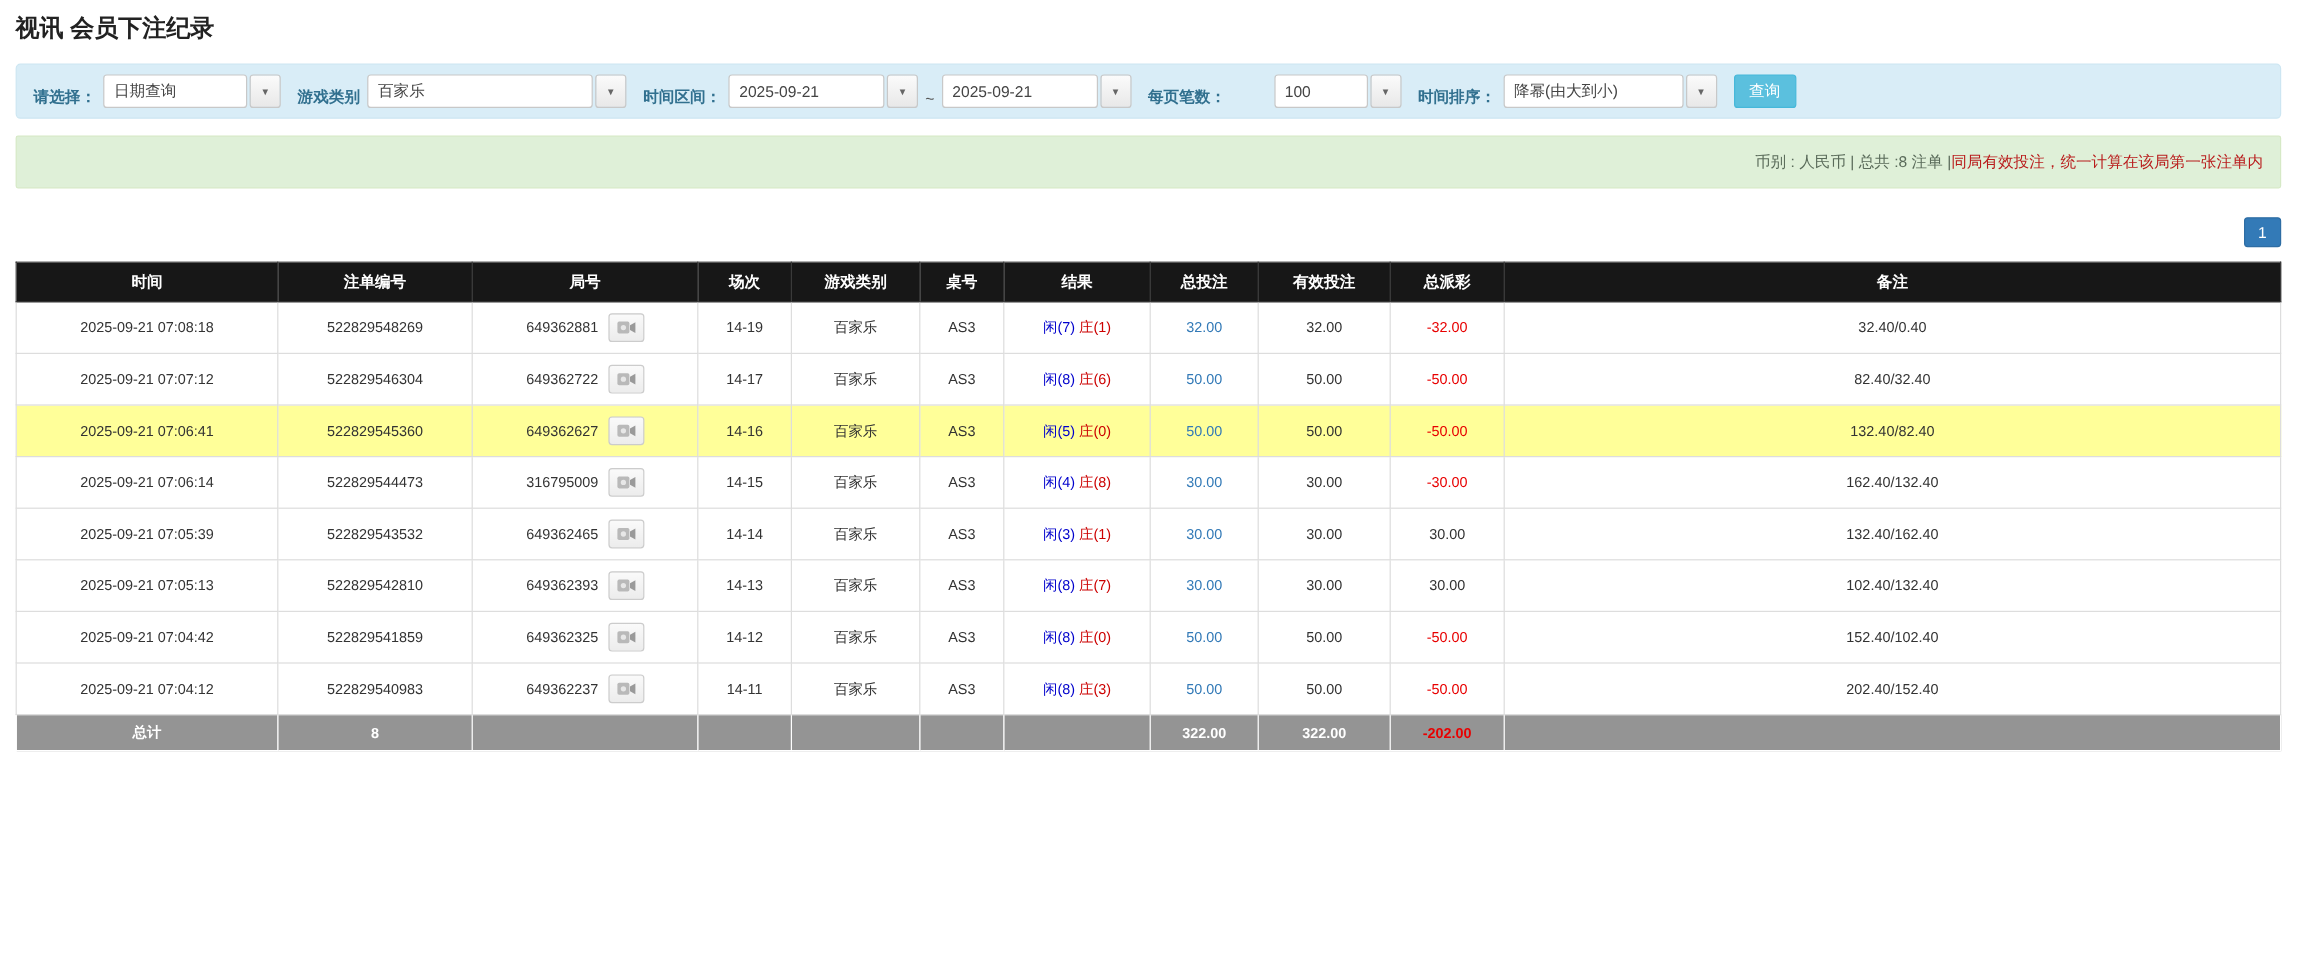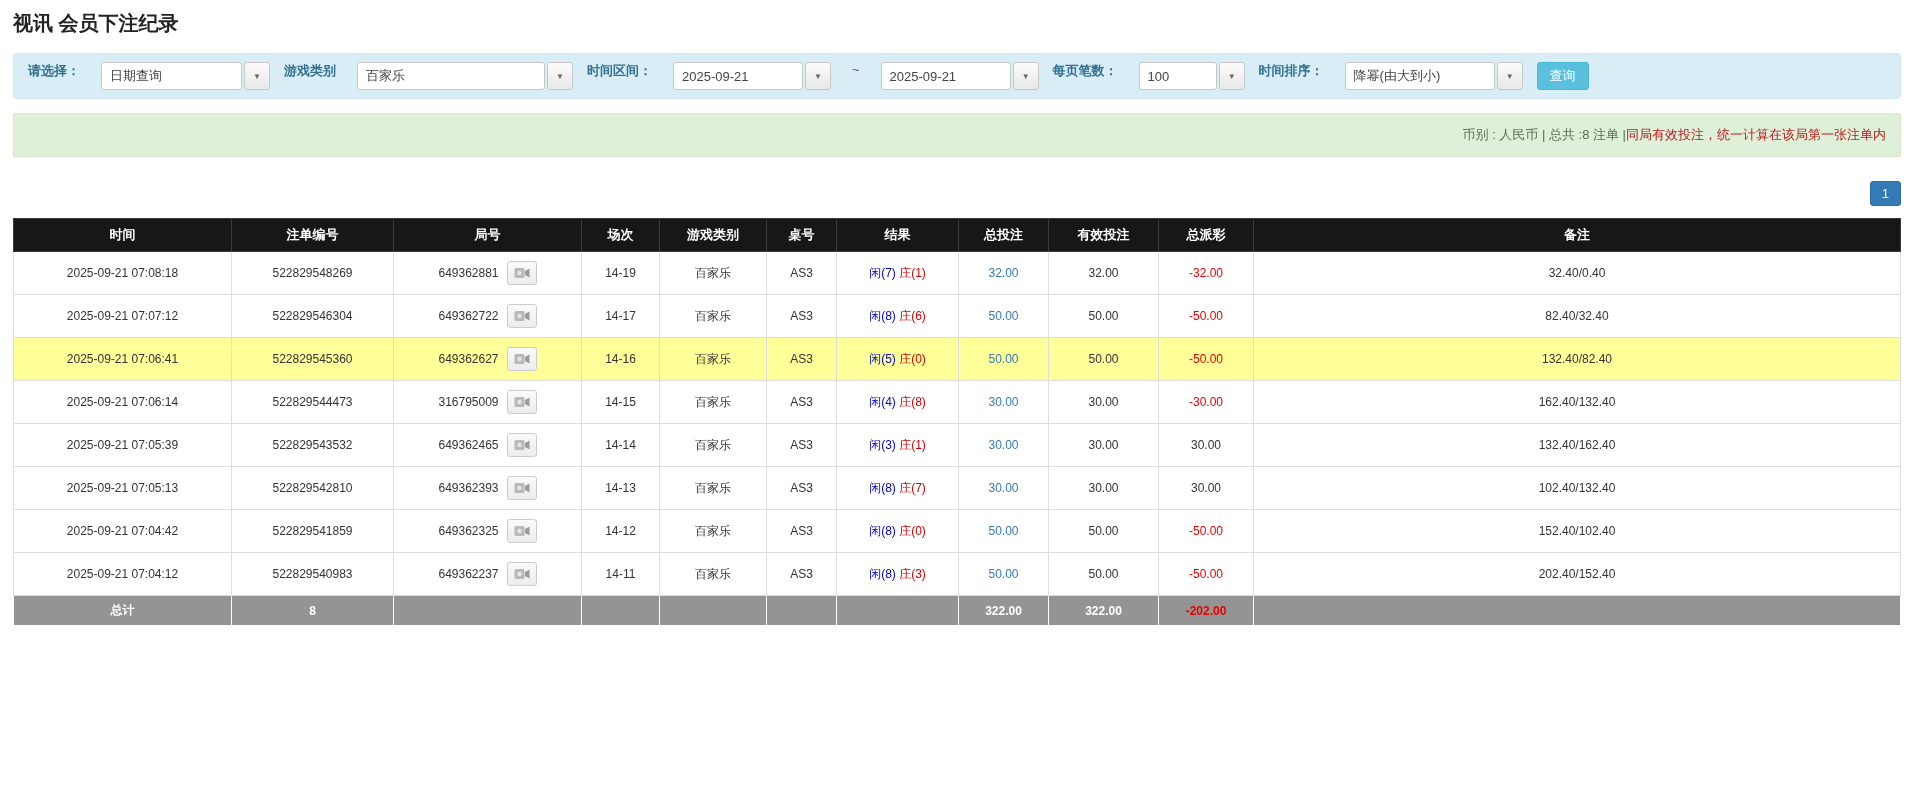--- a/index.html
+++ b/index.html
@@ -23,21 +23,21 @@
   
   .filter-bar {
     background: #d9edf7;
     border: 1px solid #cde6f2;
     border-radius: 4px;
     padding: 8px 14px;
     display: flex;
     align-items: center;
     margin-bottom: 14px;
   }
-  .filter-group { display: flex; align-items: flex-start; margin-right: 14px; gap: 15px; }
+  .filter-group { display: flex; align-items: flex-end; margin-right: 14px; }
   .filter-label {
     color: #31708f;
     font-weight: bold;
     font-size: 13px;
     margin-right: 6px;
     white-space: nowrap;
   }
   .combobox { display: inline-flex; align-items: stretch; }
   .combobox input {
     height: 28px;
@@ -163,21 +163,21 @@
 <body>
 
 <div class="container">
 
   <div class="page-title">视讯 会员下注纪录</div>
 
   <div class="filter-bar">
     <div class="filter-group">
       <span class="filter-label">请选择：</span>
       <span class="combobox">
-        <input type="text" style="width: 141px;" value="日期查询">
+        <input type="text" style="width: 120px;" value="日期查询">
         <button class="caret-btn">
             <span>▼</span>
           </button>
       </span>
     </div>
 
     <div class="filter-group">
       <span class="filter-label">游戏类别</span>
       <span class="combobox">
         <input type="text" style="width: 188px;" value="百家乐">
@@ -200,21 +200,21 @@
         <input type="text" style="width: 130px;" value="2025-09-21">
         <button class="caret-btn">
             <span>▼</span>
           </button>
       </span>
     </div>
 
     <div class="filter-group">
       <span class="filter-label">每页笔数：</span>
       <span class="combobox">
-        <input type="text" style="width: 78px;" value="100">
+        <input type="text" style="width: 78px; margin-left: 34px;" value="100">
         <button class="caret-btn">
             <span>▼</span>
           </button>
       </span>
     </div>
 
     <div class="filter-group">
       <span class="filter-label">时间排序：</span>
       <span class="combobox">
         <input type="text" style="width: 150px;" value="降幂(由大到小)">

